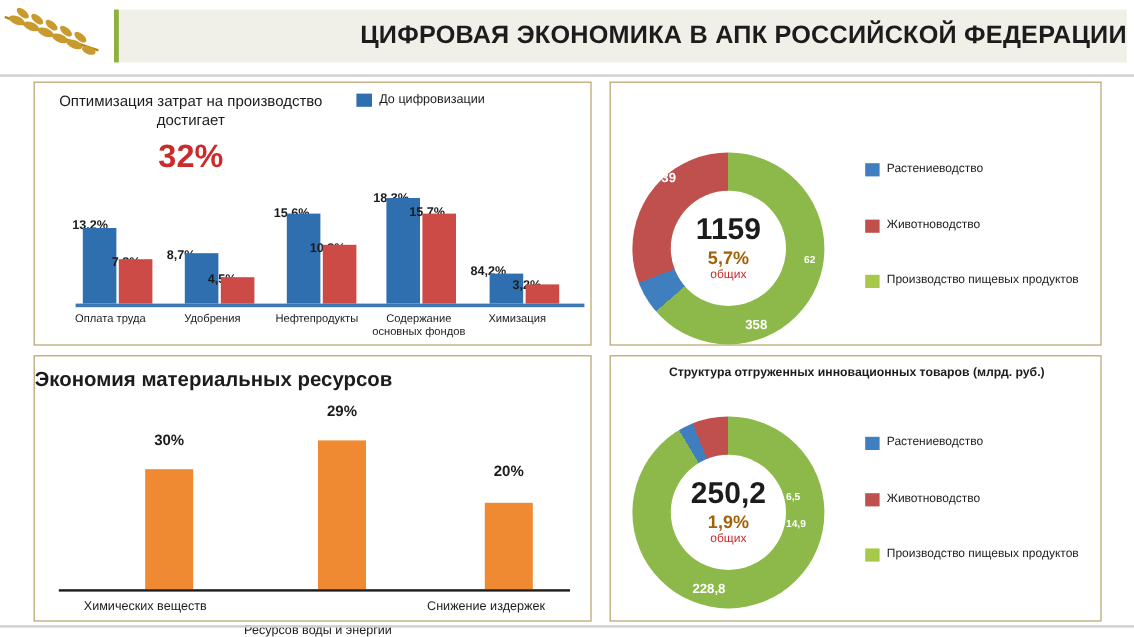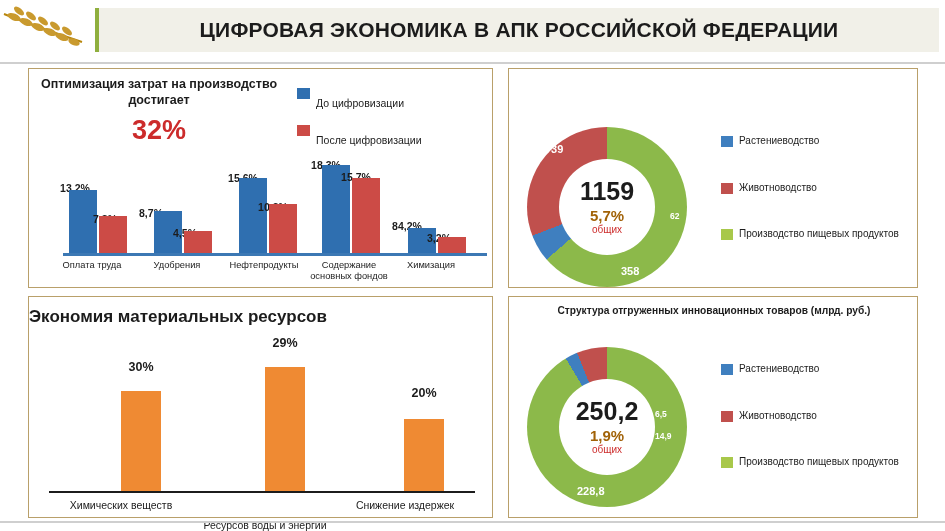--- a/index.html
+++ b/index.html
@@ -15,21 +15,21 @@
   
   .header{
     position:absolute;left:0;top:0;width:945px;height:62px;
     border-bottom:2px solid #cfcfcf;
     background:#ffffff;
   }
   .header-band{
     position:absolute;left:95px;top:8px;width:840px;height:44px;
     background:#f1f0e8;
     border-left:4px solid #8faf3e;
-    display:flex;align-items:center;justify-content:center;
+    display:flex;align-items:center;justify-content:flex-end;
   }
   .header-title{
     font-size:21px;font-weight:bold;color:#1c1c1c;letter-spacing:.2px;
     text-align:center;white-space:nowrap;
   }
   .wheat{
     position:absolute;left:0px;top:6px;width:100px;height:50px;
   }
 
   
@@ -44,32 +44,32 @@
   
   #panel-eco{left:28px;top:296px;width:465px;height:222px;}
   
   #panel-tech{left:508px;top:68px;width:410px;height:220px;}
   
   #panel-goods{left:508px;top:296px;width:410px;height:222px;}
 
   
   .opt-head{
     position:absolute;left:10px;top:8px;width:240px;text-align:center;
-    font-size:12.5px;font-weight:bold;color:#1c1c1c;line-height:1.25;
+    font-size:12.5px;font-weight:normal;color:#1c1c1c;line-height:1.25;
   }
   .opt-big{
     position:absolute;left:10px;top:46px;width:240px;text-align:center;
     font-size:27px;font-weight:bold;color:#cc2b2b;
   }
   .legend{
     position:absolute;right:10px;top:8px;width:185px;
   }
   .legend-row{display:flex;align-items:center;margin-bottom:5px;}
   .legend-sw{width:13px;height:11px;margin-right:6px;flex:0 0 auto;}
-  .legend-txt{font-size:10.5px;color:#1c1c1c;white-space:nowrap;margin-top:20px;}
+  .legend-txt{font-size:10.5px;color:#1c1c1c;white-space:nowrap;}
 
   .plot{position:absolute;left:34px;top:88px;width:422px;height:96px;}
   .axis-line{
     position:absolute;left:34px;top:184px;width:424px;height:3px;background:#3c78b4;
   }
   .bar{position:absolute;bottom:0;}
   .bar.b1{background:#2f6fb0;}
   .bar.b2{background:#cc4b46;}
   .bar-val{
     position:absolute;font-size:10.5px;font-weight:bold;color:#1c1c1c;
@@ -159,24 +159,20 @@
   <div class="panel" id="panel-opt">
 
     <div class="opt-head">Оптимизация затрат на производство достигает</div>
     <div class="opt-big">32%</div>
 
     <div class="legend">
       <div class="legend-row">
         <span class="legend-sw" style="background:#2f6fb0"></span>
         <span class="legend-txt">До цифровизации</span>
       </div>
-      <div class="legend-row">
-        <span class="legend-sw" style="background:#cc4b46"></span>
-        <span class="legend-txt">После цифровизации</span>
-      </div>
     </div>
 
     <div class="plot">
 
       <div class="bar-val" style="left:-16px;top:25px;width:56px;">13,2%</div>
       <div class="bar b1" style="left:6px;width:28px;height:63px;"></div>
       <div class="bar-val" style="left:14px;top:56px;width:56px;">7,8%</div>
       <div class="bar b2" style="left:36px;width:28px;height:37px;"></div>
 
       <div class="bar-val" style="left:64px;top:50px;width:48px;">8,7%</div>

